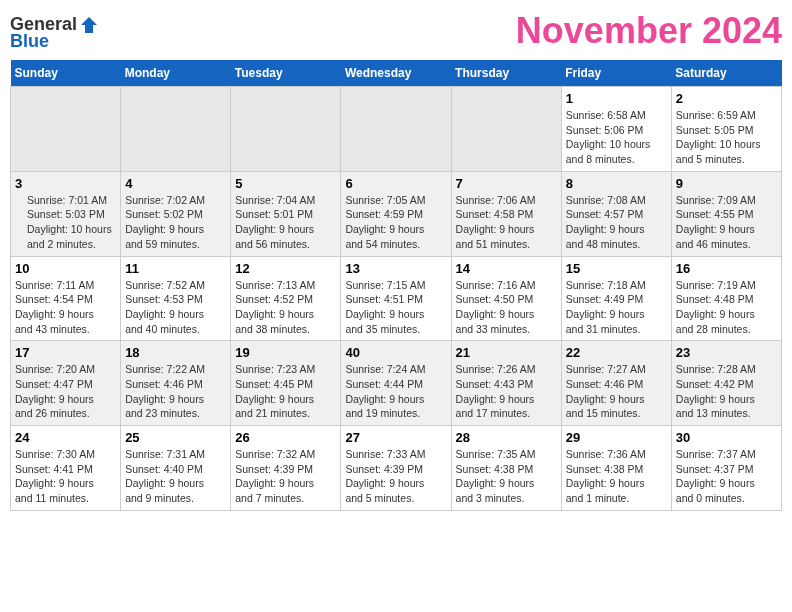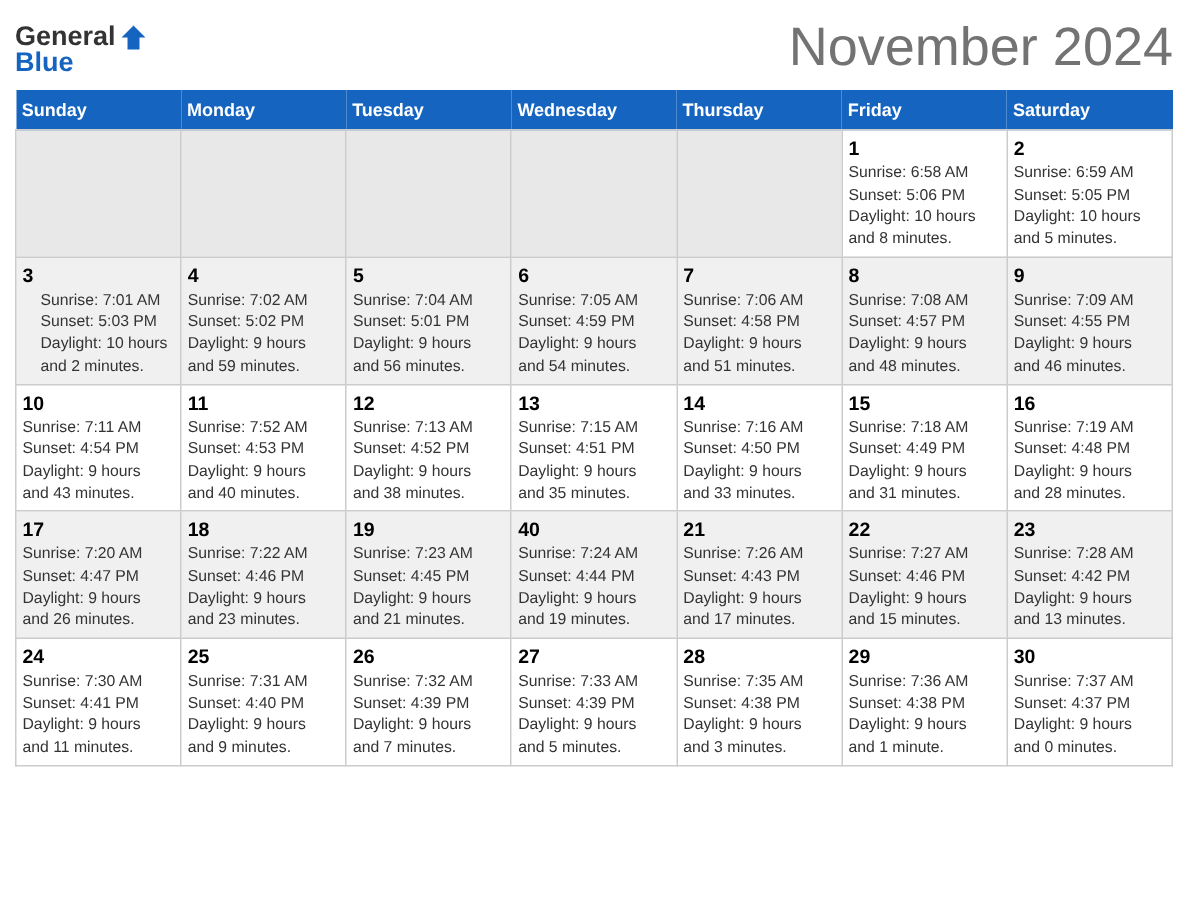--- a/index.html
+++ b/index.html
@@ -38,22 +38,22 @@
     .logo-icon {
       width: 20px;
       height: 20px;
       margin-left: 2px;
     }
     .title-area {
       text-align: right;
     }
     .month-title {
       font-size: 36px;
-      font-weight: normal;
-      color: #737373;
+      font-weight: bold;
+      color: #ec4899;
     }
     .location-title {
       font-size: 16px;
       color: #444;
     }
     table {
       width: 100%;
       border-collapse: collapse;
       font-size: 11px;
     }

